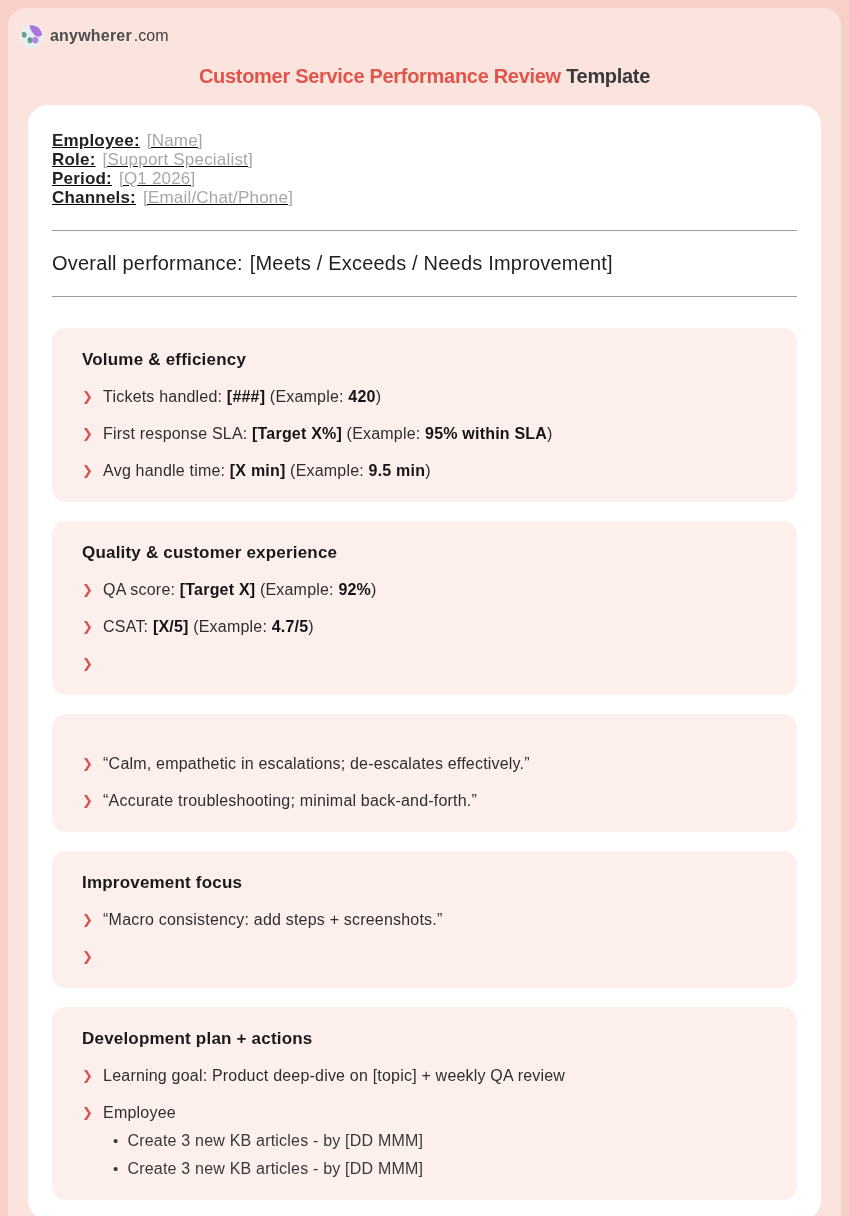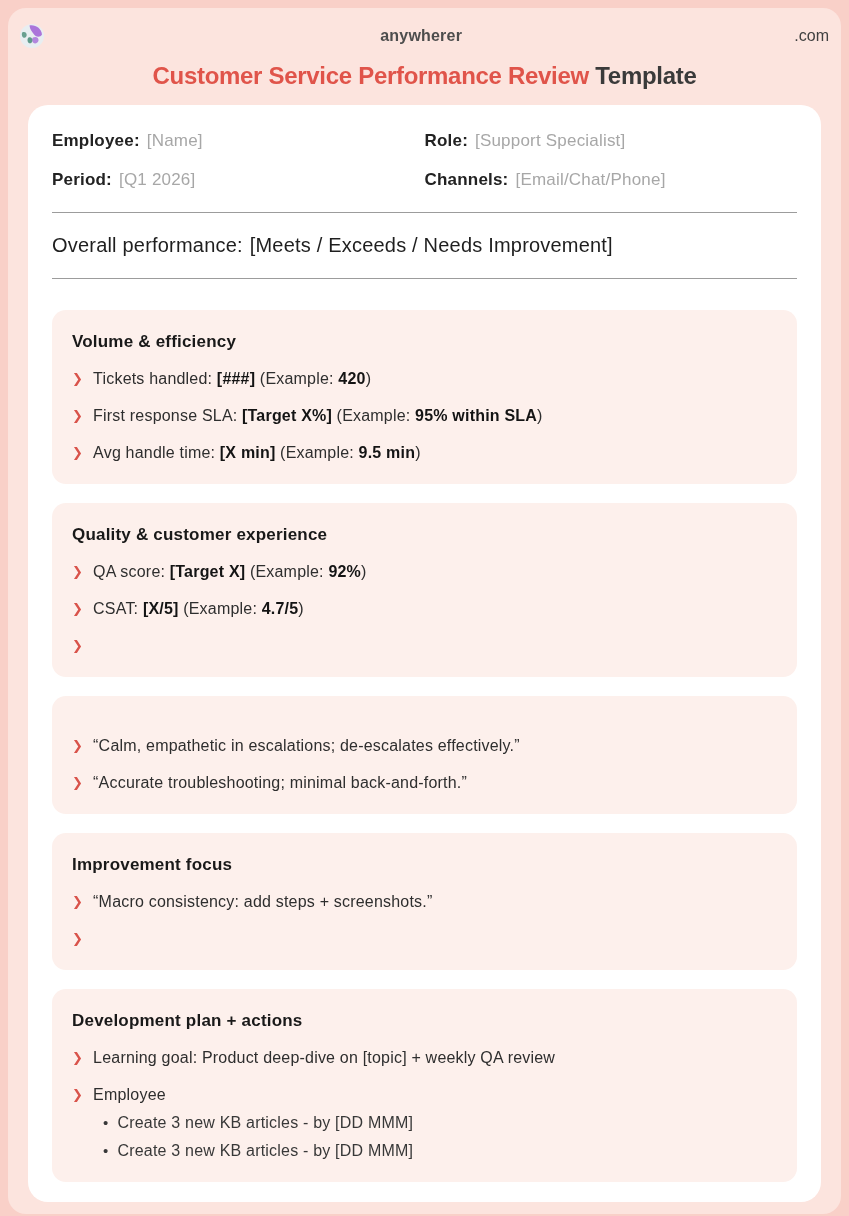--- a/index.html
+++ b/index.html
@@ -13,67 +13,67 @@
     margin: 8px;
     background: #fce4de;
     border-radius: 18px;
     min-height: 1200px;
     padding: 12px 12px 12px;
   }
   
   .brand {
     display: flex;
     align-items: center;
-    justify-content: space-between;
+    justify-content: flex-start;
     gap: 6px;
     padding-top: 4px;
     cursor: pointer;
   }
   .brand-name { font-weight: 700; color: #4d4d4d; font-size: 16px; letter-spacing: 0.2px; }
   .brand-tld  { color: #404040; font-size: 16px; margin-left: -4px; }
   h1.page-title {
     text-align: center;
-    font-size: 24px;
+    font-size: 20px;
     font-weight: 700;
     margin: 11px 0 12px;
     letter-spacing: -0.3px;
     line-height: 34px;
   }
   .title-red  { color: #e0544a; }
   .title-dark { color: #3a3a3a; }
   
   .card {
     background: #ffffff;
     border-radius: 20px;
     margin: 0 8px;
     padding: 26px 24px 20px;
     letter-spacing: 0.2px;
   }
   .fields {
     display: grid;
-    grid-template-columns: 1fr 1fr;
-    row-gap: 20px;
+    grid-template-columns: 1fr;
     font-size: 17px;
     line-height: 19px;
+    text-decoration: underline;
   }
   .field-label { font-weight: 700; color: #222222; margin-right: 7px; }
   .field-value { color: #a7a7a7; }
   hr.divider {
     border: none;
     border-top: 1px solid #9c9c9c;
     margin: 23px 0;
   }
   .overall { font-size: 20px; color: #1f1f1f; line-height: 19px; }
   .overall .overall-label { margin-right: 7px; }
   hr.divider-bottom { margin-bottom: 31px; }
   
   .section {
     background: #fdf0ec;
     border-radius: 14px;
-    padding: 22px 20px 22px;
+    padding: 22px 30px 22px;
     margin-bottom: 19px;
   }
   .section:last-child { margin-bottom: 0; }
   .section-heading {
     font-size: 17px;
     font-weight: 700;
     color: #191919;
     margin: 0;
     line-height: 19px;
   }

